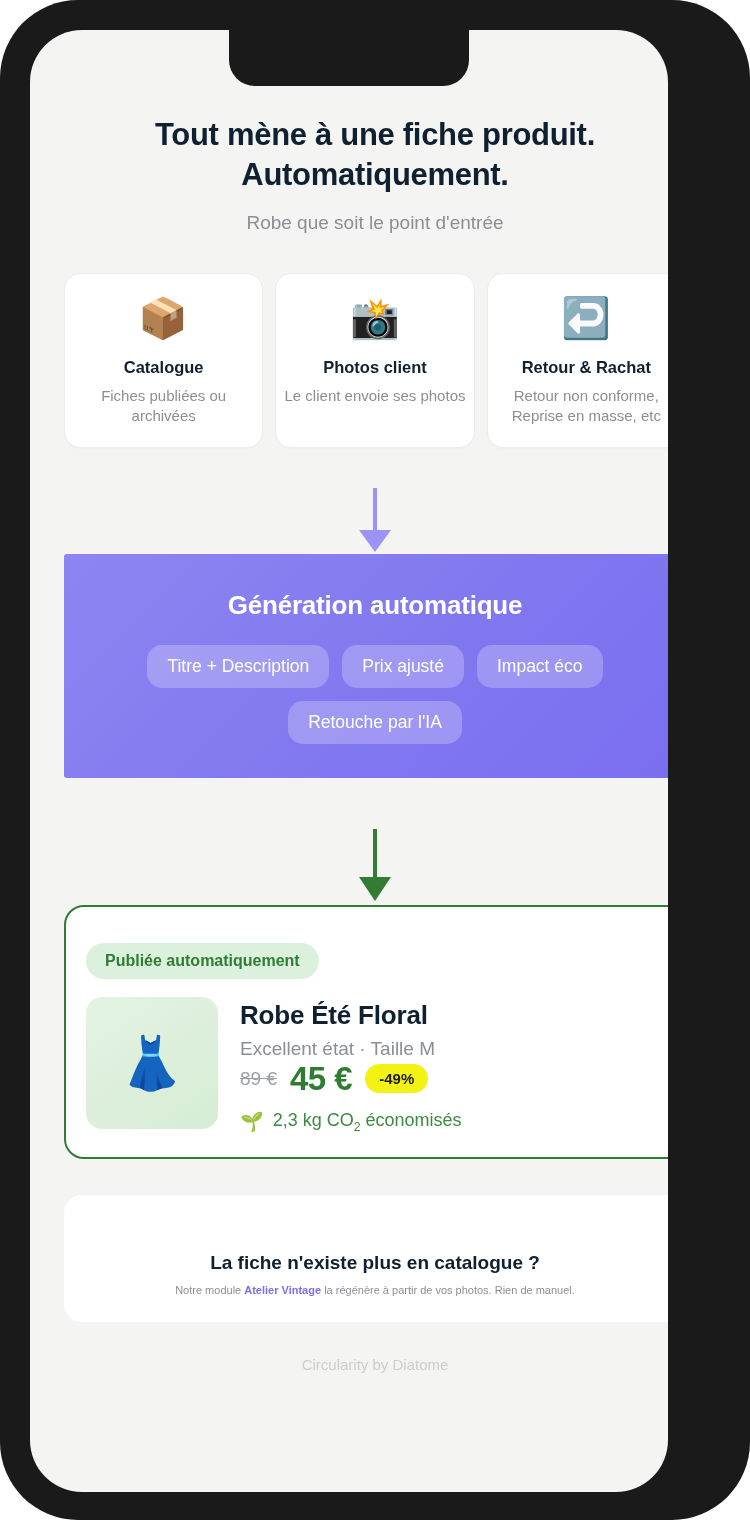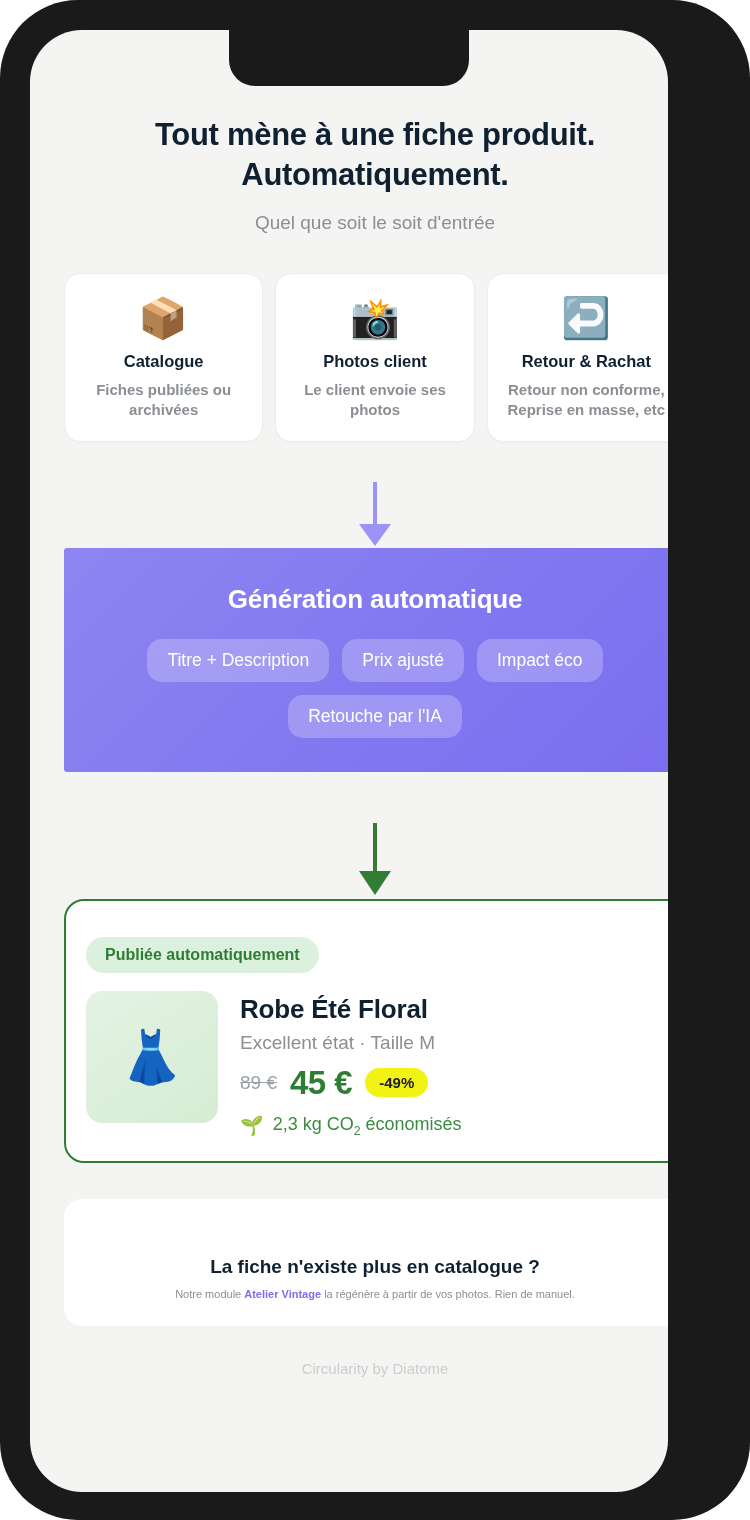--- a/index.html
+++ b/index.html
@@ -77,32 +77,31 @@
     box-shadow:0 1px 2px rgba(0,0,0,0.02);
     min-width:0;
   }
   .src-icon{
     font-size:40px;
     line-height:1;
     display:block;
     height:46px;
   }
   .src-title{
-    margin-top:8px;
+    margin-top:14px;
     font-size:16.5px;
     font-weight:bold;
     color:#0f2030;
     white-space:nowrap;
   }
   .src-desc{
     margin-top:9px;
     font-size:15px;
     line-height:1.28;
     color:#8b8f94;
-    font-weight:bold;
   }
 
   
   .arrow-wrap{
     display:flex;
     justify-content:center;
     align-items:center;
   }
   .arrow-purple{ margin-top:38px; height:68px; }
   .arrow-green{ margin-top:47px; height:80px; }
@@ -187,21 +186,20 @@
     font-weight:bold;
     color:#0f2030;
     letter-spacing:-0.2px;
   }
   .prod-meta{
     margin-top:7px;
     font-size:19px;
     color:#8b8f94;
   }
   .price-row{
-    margin-top:10px;
     display:flex;
     align-items:center;
     gap:13px;
   }
   .price-old{
     font-size:19px;
     color:#9aa0a6;
     text-decoration:line-through;
   }
   .price-new{
@@ -267,21 +265,21 @@
 <div class="phone-frame">
   <div class="phone-screen">
     <div class="notch"></div>
 
     <div class="content">
 
       <div class="headline">
         <div>Tout mène à une fiche produit.</div>
         <div>Automatiquement.</div>
       </div>
-      <div class="subhead">Quel que soit le soit d'entrée</div>
+      <div class="subhead">Robe que soit le point d'entrée</div>
 
       <div class="sources">
 
         <div class="src-card">
           <span class="src-icon">📦</span>
           <div class="src-title">Catalogue</div>
           <div class="src-desc">Fiches publiées ou archivées</div>
         </div>
 
         <div class="src-card">

